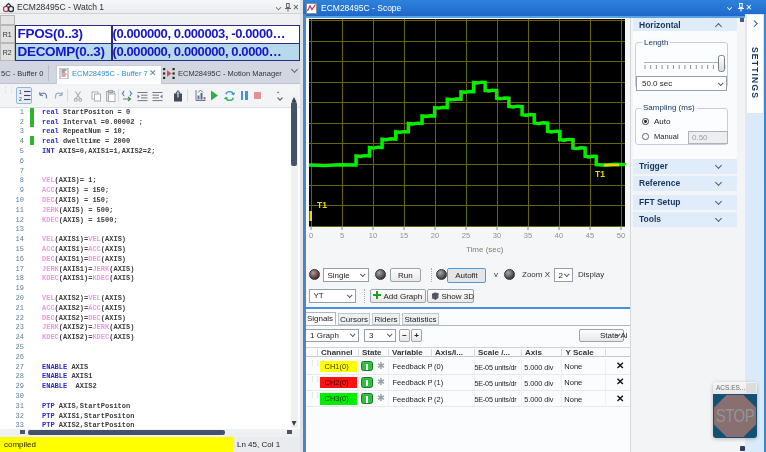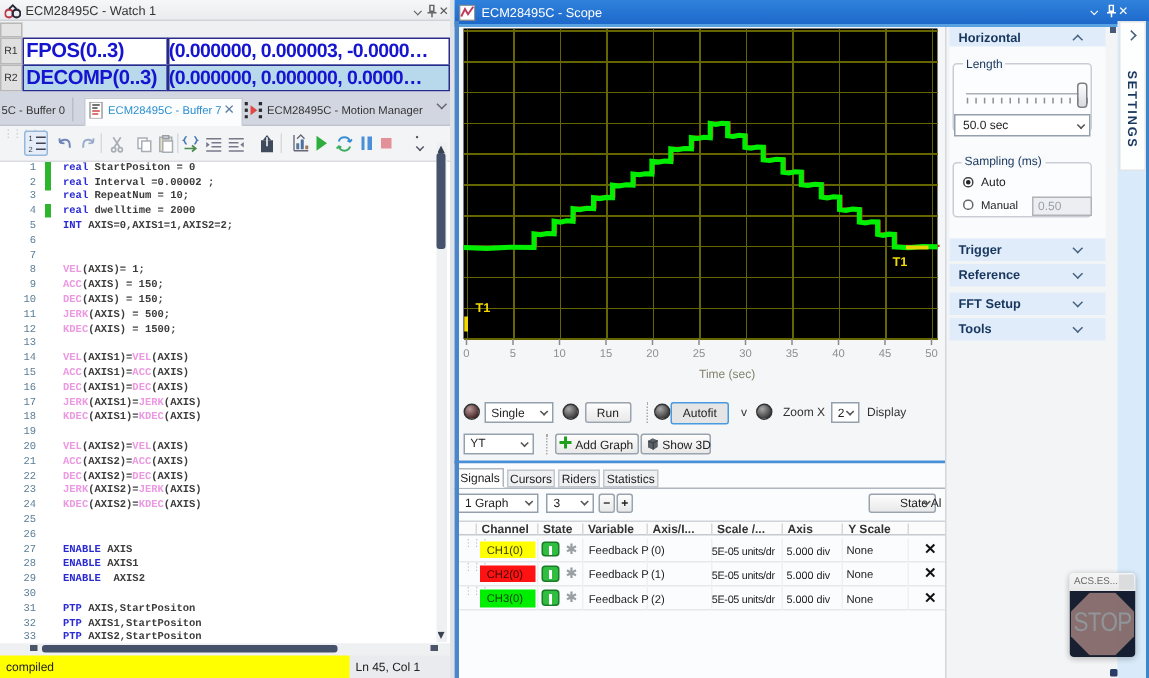--- a/index.html
+++ b/index.html
@@ -497,19 +497,19 @@
     <div class="abs" style="left:13px;top:32px;font-size:8.5px;font-weight:bold;color:#17365e;transform:rotate(90deg);transform-origin:0 0;white-space:nowrap;letter-spacing:1.2px">SETTINGS</div>
   </div>
   <div class="abs" style="left:460.5px;top:14px;width:2.5px;height:438px;background:#3c86c9"></div>
   <div class="abs" style="left:436.5px;top:445.5px;width:5px;height:5px;background:#2a3b66;border-radius:1px"></div>
 
   <div class="abs" style="left:410px;top:382px;width:44px;height:56px;border-radius:3px;box-shadow:0 1px 4px rgba(0,0,0,.25);overflow:hidden;opacity:.96">
     <div class="abs" style="left:0;top:0;width:44px;height:12px;background:linear-gradient(#f6f6f6,#e8e8e8)">
       <div class="abs" style="left:3px;top:2px;font-size:6.5px;color:#666">ACS.ES...</div>
       <div class="abs" style="left:33px;top:1px;width:10px;height:10px;background:#dcdcdc"></div>
     </div>
-    <div class="abs" style="left:0;top:12px;width:44px;height:44px;background:#0f172a">
+    <div class="abs" style="left:0;top:12px;width:44px;height:44px;background:#0c4a6e">
       <div class="abs" style="left:1px;top:1px;width:42px;height:42px;background:#856a6a;clip-path:polygon(30% 0,70% 0,100% 30%,100% 70%,70% 100%,30% 100%,0 70%,0 30%)"></div>
       <div class="abs" style="left:0;top:13px;width:44px;font-size:15px;font-weight:normal;color:#8d9296;text-align:center;letter-spacing:-.5px;transform:scaleY(1.2)">STOP</div>
     </div>
   </div>
 
 </div>
 
 </body></html>

